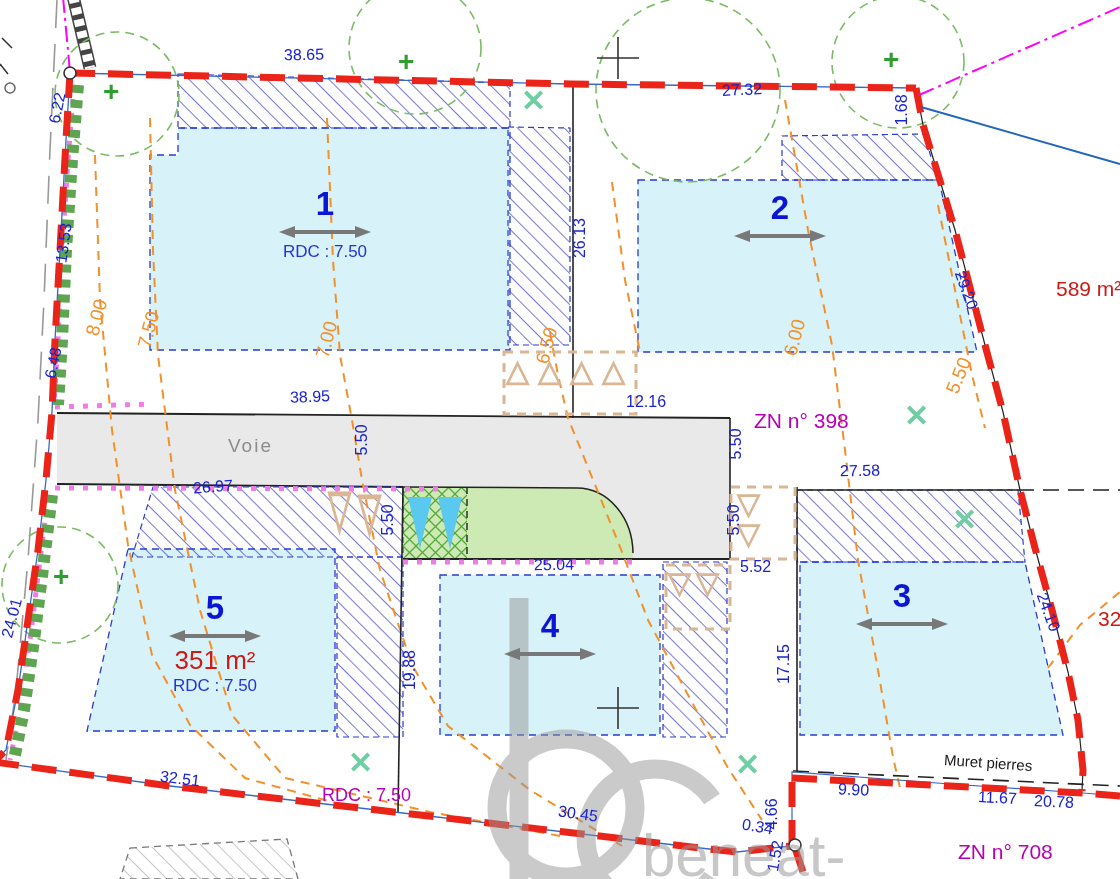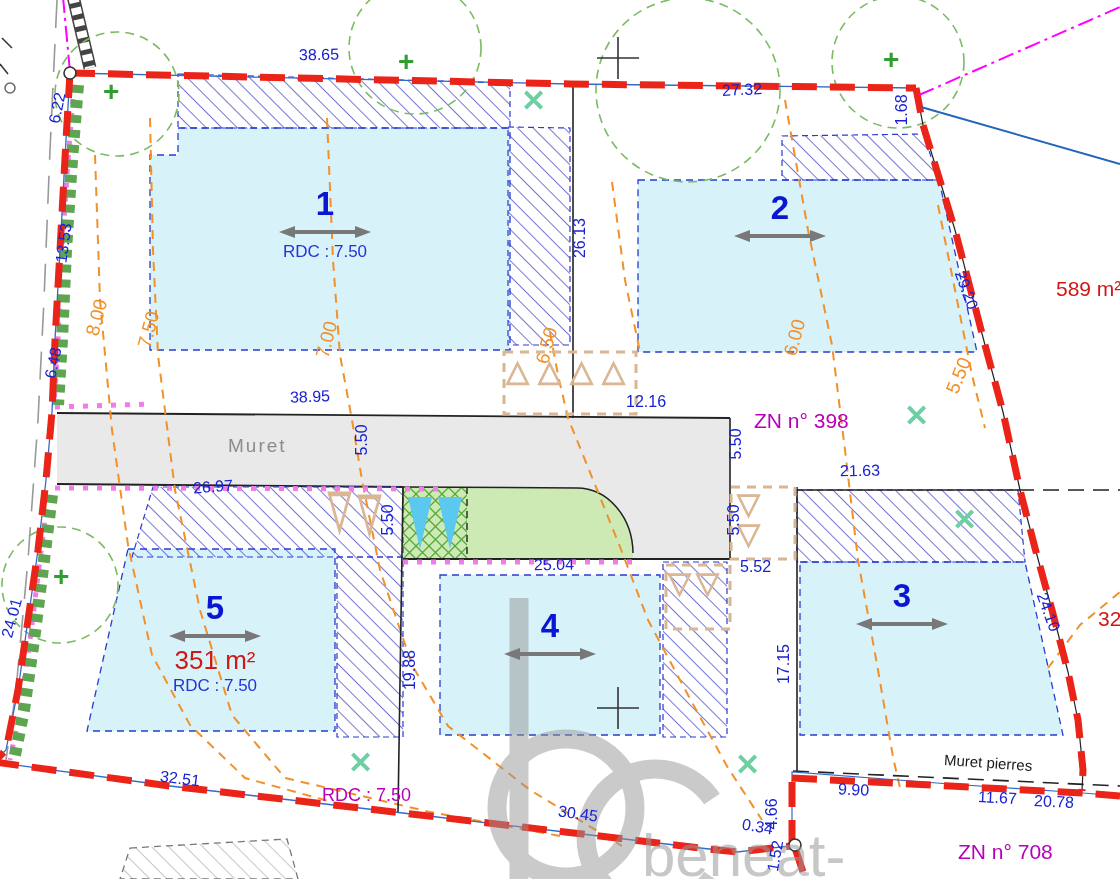--- a/index.html
+++ b/index.html
@@ -238,35 +238,35 @@
       <span class="mk tan" style="left: 570px; top: 356px;">△</span>
       <span class="mk tan" style="left: 602px; top: 356px;">△</span>
       <span class="mk tan" style="left: 737px; top: 489px;">▽</span>
       <span class="mk tan" style="left: 737px; top: 519px;">▽</span>
       <span class="mk tan tall" style="left: 328px; top: 494px;">▽</span>
       <span class="mk tan tall" style="left: 358px; top: 497px;">▽</span>
       <span class="mk tan" style="left: 668px; top: 568px;">▽</span>
       <span class="mk tan" style="left: 696px; top: 568px;">▽</span>
     </div>
 <div id="ann-layer">
-      <span class="ann dim" style="left: 299px; top: 47px; transform: rotate(-1deg);">38.65</span>
+      <span class="ann dim" style="left: 284px; top: 47px; transform: rotate(-1deg);">38.65</span>
       <span class="ann dim" style="left: 722px; top: 82px; transform: rotate(-3deg);">27.32</span>
       <span class="ann dim" style="left: 42px; top: 100px; transform: rotate(-78deg);">6.22</span>
       <span class="ann dim" style="left: 44px; top: 235px; transform: rotate(-82deg);">13.53</span>
       <span class="ann dim" style="left: 38px; top: 355px; transform: rotate(-78deg);">6.48</span>
       <span class="ann dim" style="left: -8px; top: 610px; transform: rotate(-75deg);">24.01</span>
       <span class="ann dim" style="left: 560px; top: 230px; transform: rotate(-90deg);">26.13</span>
       <span class="ann dim" style="left: 886px; top: 102px; transform: rotate(-90deg);">1.68</span>
       <span class="ann dim" style="left: 946px; top: 282px; transform: rotate(70deg);">29.20</span>
       <span class="ann dim" style="left: 290px; top: 389px; transform: rotate(-2deg);">38.95</span>
       <span class="ann dim" style="left: 626px; top: 394px;">12.16</span>
       <span class="ann dim" style="left: 346px; top: 432px; transform: rotate(-90deg);">5.50</span>
       <span class="ann dim" style="left: 193px; top: 479px; transform: rotate(-4deg);">26.97</span>
       <span class="ann dim" style="left: 720px; top: 436px; transform: rotate(-90deg);">5.50</span>
-      <span class="ann dim" style="left: 840px; top: 463px; transform: rotate(-1deg);">21.63</span>
+      <span class="ann dim" style="left: 840px; top: 463px; transform: rotate(-1deg);">27.58</span>
       <span class="ann dim" style="left: 372px; top: 512px; transform: rotate(-90deg);">5.50</span>
       <span class="ann dim" style="left: 718px; top: 512px; transform: rotate(-90deg);">5.50</span>
       <span class="ann dim" style="left: 534px; top: 557px; transform: rotate(-1deg);">25.04</span>
       <span class="ann dim" style="left: 740px; top: 559px;">5.52</span>
       <span class="ann dim" style="left: 390px; top: 662px; transform: rotate(-90deg);">19.88</span>
       <span class="ann dim" style="left: 764px; top: 656px; transform: rotate(-90deg);">17.15</span>
       <span class="ann dim" style="left: 1028px; top: 604px; transform: rotate(70deg);">24.10</span>
       <span class="ann dim" style="left: 160px; top: 771px; transform: rotate(7deg);">32.51</span>
       <span class="ann dim" style="left: 558px; top: 806px; transform: rotate(8deg);">30.45</span>
       <span class="ann dim" style="left: 838px; top: 782px; transform: rotate(3deg);">9.90</span>
@@ -280,16 +280,16 @@
       <span class="ann contour" style="left: 308px; top: 330px; transform: rotate(-75deg);">7.00</span>
       <span class="ann contour" style="left: 528px; top: 336px; transform: rotate(-75deg);">6.50</span>
       <span class="ann contour" style="left: 776px; top: 328px; transform: rotate(-75deg);">6.00</span>
       <span class="ann contour" style="left: 940px; top: 366px; transform: rotate(-68deg);">5.50</span>
       <span class="ann areaadj" style="left: 1056px; top: 278px;">589 m²</span>
       <span class="ann areaadj" style="left: 1098px; top: 608px;">32</span>
       <span class="ann zn" style="left: 754px; top: 410px;">ZN n° 398</span>
       <span class="ann zn" style="left: 924px; top: 841px; margin-left: 34px;">ZN n° 708</span>
       <span class="ann note" style="left: 944px; top: 755px; transform: rotate(4deg);">Muret pierres</span>
       <span class="ann rdcm" style="left: 322px; top: 786px;">RDC : 7.50</span>
-      <span class="ann road" style="left: 228px; top: 436px;">Muret</span>
+      <span class="ann road" style="left: 228px; top: 436px;">Voie</span>
     </div>
 
 </div>
 
 </body></html>

